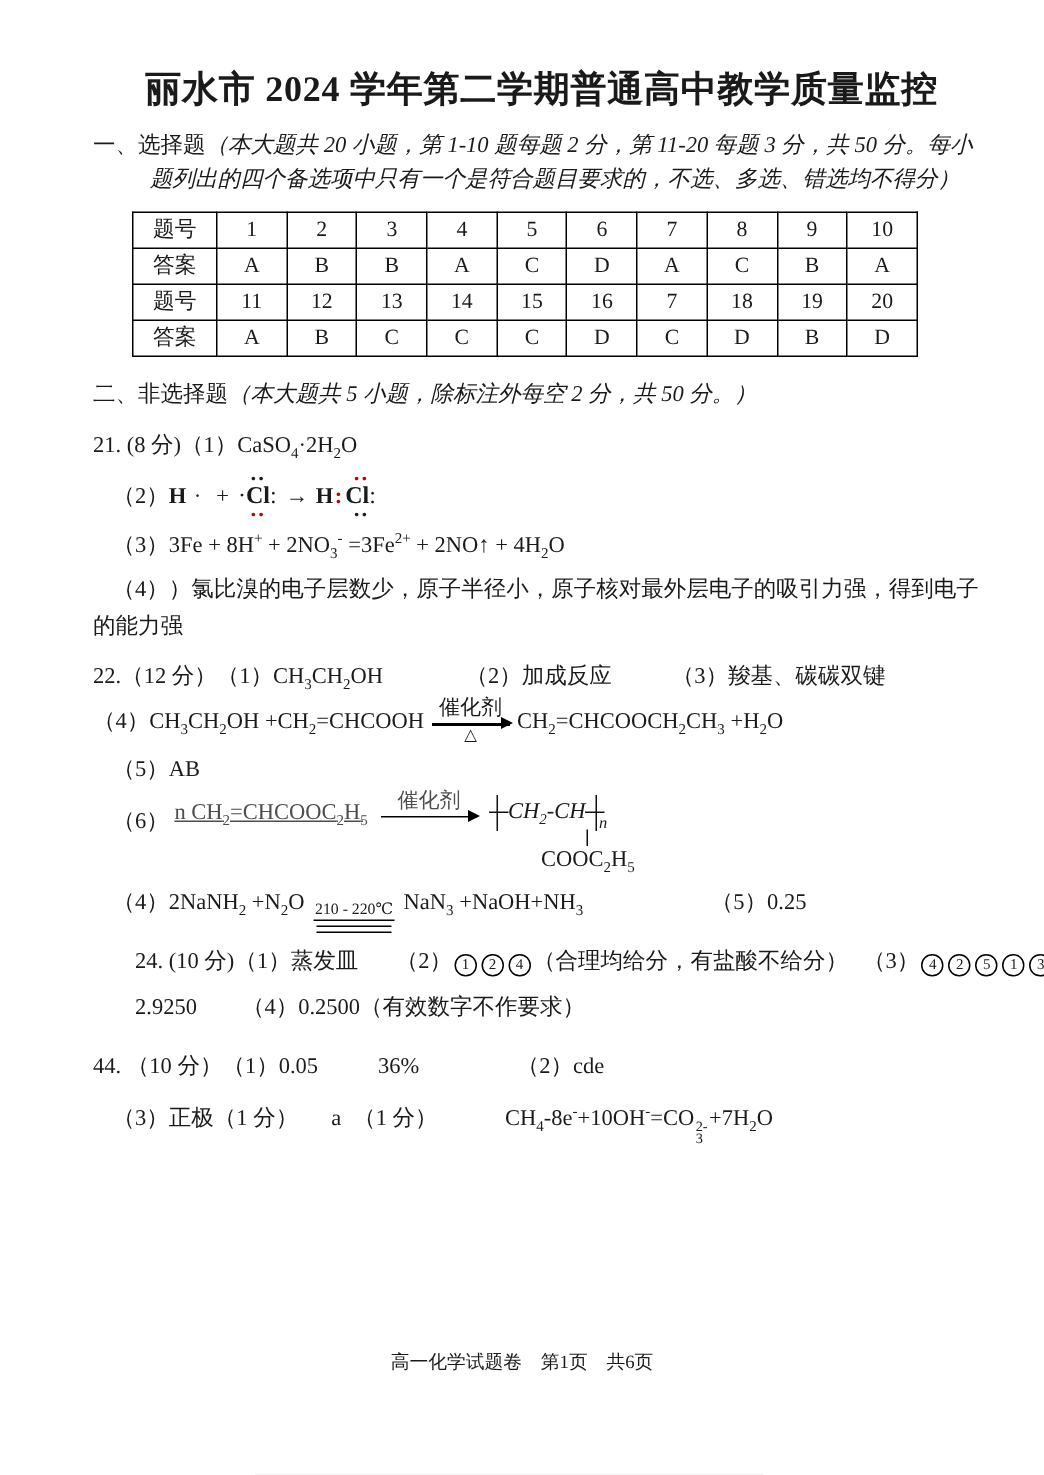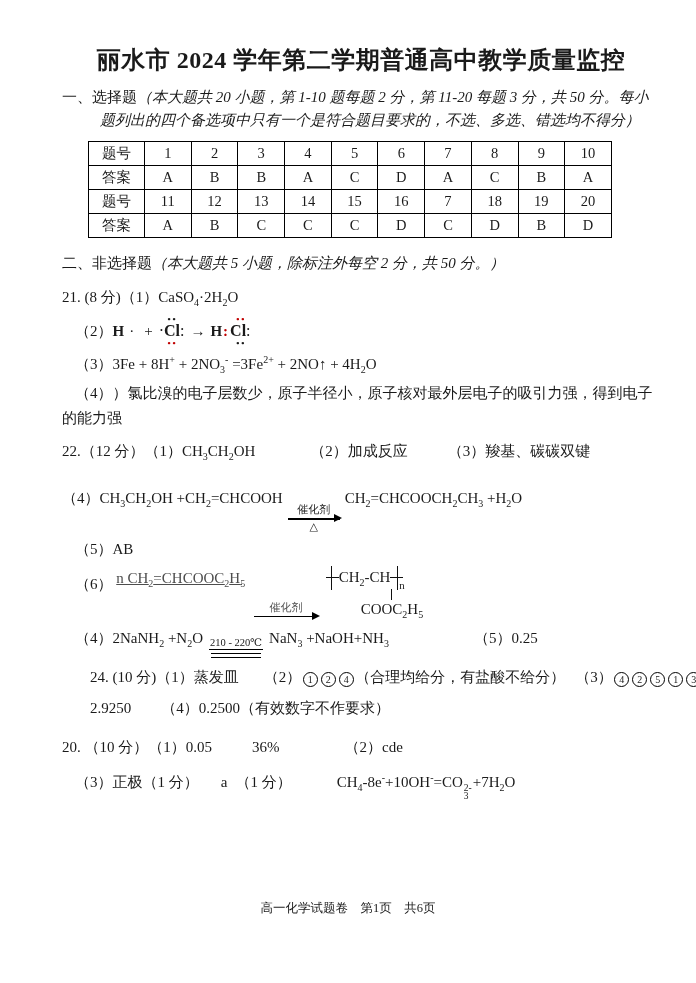--- a/index.html
+++ b/index.html
@@ -42,35 +42,35 @@
   .gap8{margin-left:8px;}
   
   .lewis{display:inline-flex;align-items:center;font-weight:bold;}
   .lewis .lbl{font-weight:normal;}
   .atom{display:inline-flex;flex-direction:column;align-items:center;line-height:1;vertical-align:middle;margin:0 1px;}
   .adots{font-size:9px;height:8px;line-height:8px;letter-spacing:2px;text-indent:2px;}
   .arowm{font-size:16px;line-height:16px;}
   .lw-sp{margin:0 5px;font-weight:normal;}
   
   .rxn{display:inline-flex;flex-direction:column;align-items:center;vertical-align:middle;margin:0 5px;}
-  .rxn-above{font-size:11px;line-height:12px;margin-top:36px;}
+  .rxn-above{font-size:14px;line-height:12px;}
   .rxn-line{position:relative;width:52px;height:1.5px;background:#000;margin:3px 0 1px 0;}
   .rxn-line.w2{width:64px;}
   .rxn-head{position:absolute;right:-2px;top:-3.6px;width:0;height:0;
     border-left:8px solid #000;border-top:4px solid transparent;border-bottom:4px solid transparent;}
   .rxn-below{font-size:11px;line-height:11px;}
   
   .condeq{display:inline-flex;flex-direction:column;align-items:center;vertical-align:-3px;margin:0 6px;}
   .cond{font-size:10.5px;line-height:13px;border-bottom:1px solid #000;padding:0 1px;}
   .dbl{width:50px;height:3px;border-top:1.4px solid #000;border-bottom:1.4px solid #000;margin-top:3px;}
   
   .polyline{margin-top:4px;height:58px;white-space:nowrap;}
   .fuzzy{color:#4d4d4d;}
   .poly{display:inline-block;position:relative;vertical-align:top;margin-left:4px;}
-  .poly-main{display:inline-flex;align-items:center;height:26px;}
+  .poly-main{display:inline-flex;align-items:center;height:26px;font-style:italic;}
   .pbr{display:inline-block;width:7px;height:24px;position:relative;}
   .pbr-l{border-left:1.6px solid #111;}
   .pbr-l::after{content:'';position:absolute;top:11px;left:-6px;width:13px;border-top:1.6px solid #111;}
   .pbr-r{border-right:1.6px solid #111;}
   .pbr-r::after{content:'';position:absolute;top:11px;right:-6px;width:13px;border-top:1.6px solid #111;}
   .poly-n{font-size:11px;position:relative;top:8px;left:1px;}
   .poly-bond{position:absolute;left:60px;top:24px;height:11px;border-left:1.4px solid #111;}
   .poly-pendant{position:absolute;left:30px;top:34px;font-size:15px;line-height:20px;}
   
   .stk{display:inline-flex;flex-direction:column;align-items:flex-start;line-height:1;font-size:9.5px;vertical-align:-4px;margin:0 1px;}
@@ -229,21 +229,21 @@
 
     <div class="line mt8">
       <span>24. (10 分)</span><span>（1）蒸发皿</span><span class="gap25">（2）</span><span><span class="circ">1</span><span class="circ">2</span><span class="circ">4</span></span><span>（合理均给分，有盐酸不给分）</span><span class="gap10">（3）</span><span><span class="circ">4</span><span class="circ">2</span><span class="circ">5</span><span class="circ">1</span><span class="circ">3</span></span>
     </div>
 
     <div class="line mt8">
       <span>2.9250</span><span class="gap30">（4）0.2500（有效数字不作要求）</span>
     </div>
 
     <div class="line mt16">
-      <span>20. （10 分）</span><span>（1）0.05</span><span class="gap40">36%</span><span class="gap65">（2）cde</span>
+      <span>44. （10 分）</span><span>（1）0.05</span><span class="gap40">36%</span><span class="gap65">（2）cde</span>
     </div>
 
     <div class="line mt12 ind">
       <span>（3）正极（1 分）</span><span class="gap22">a</span><span class="gap8">（1 分）</span><span class="gap45"><span>CH<sub>4</sub>-8e<sup>-</sup>+10OH<sup>-</sup>=CO</span><span class="stk">
             <span>2-</span>
             <span>3</span>
           </span><span>+7H<sub>2</sub>O</span></span>
     </div>
 
   </div>

